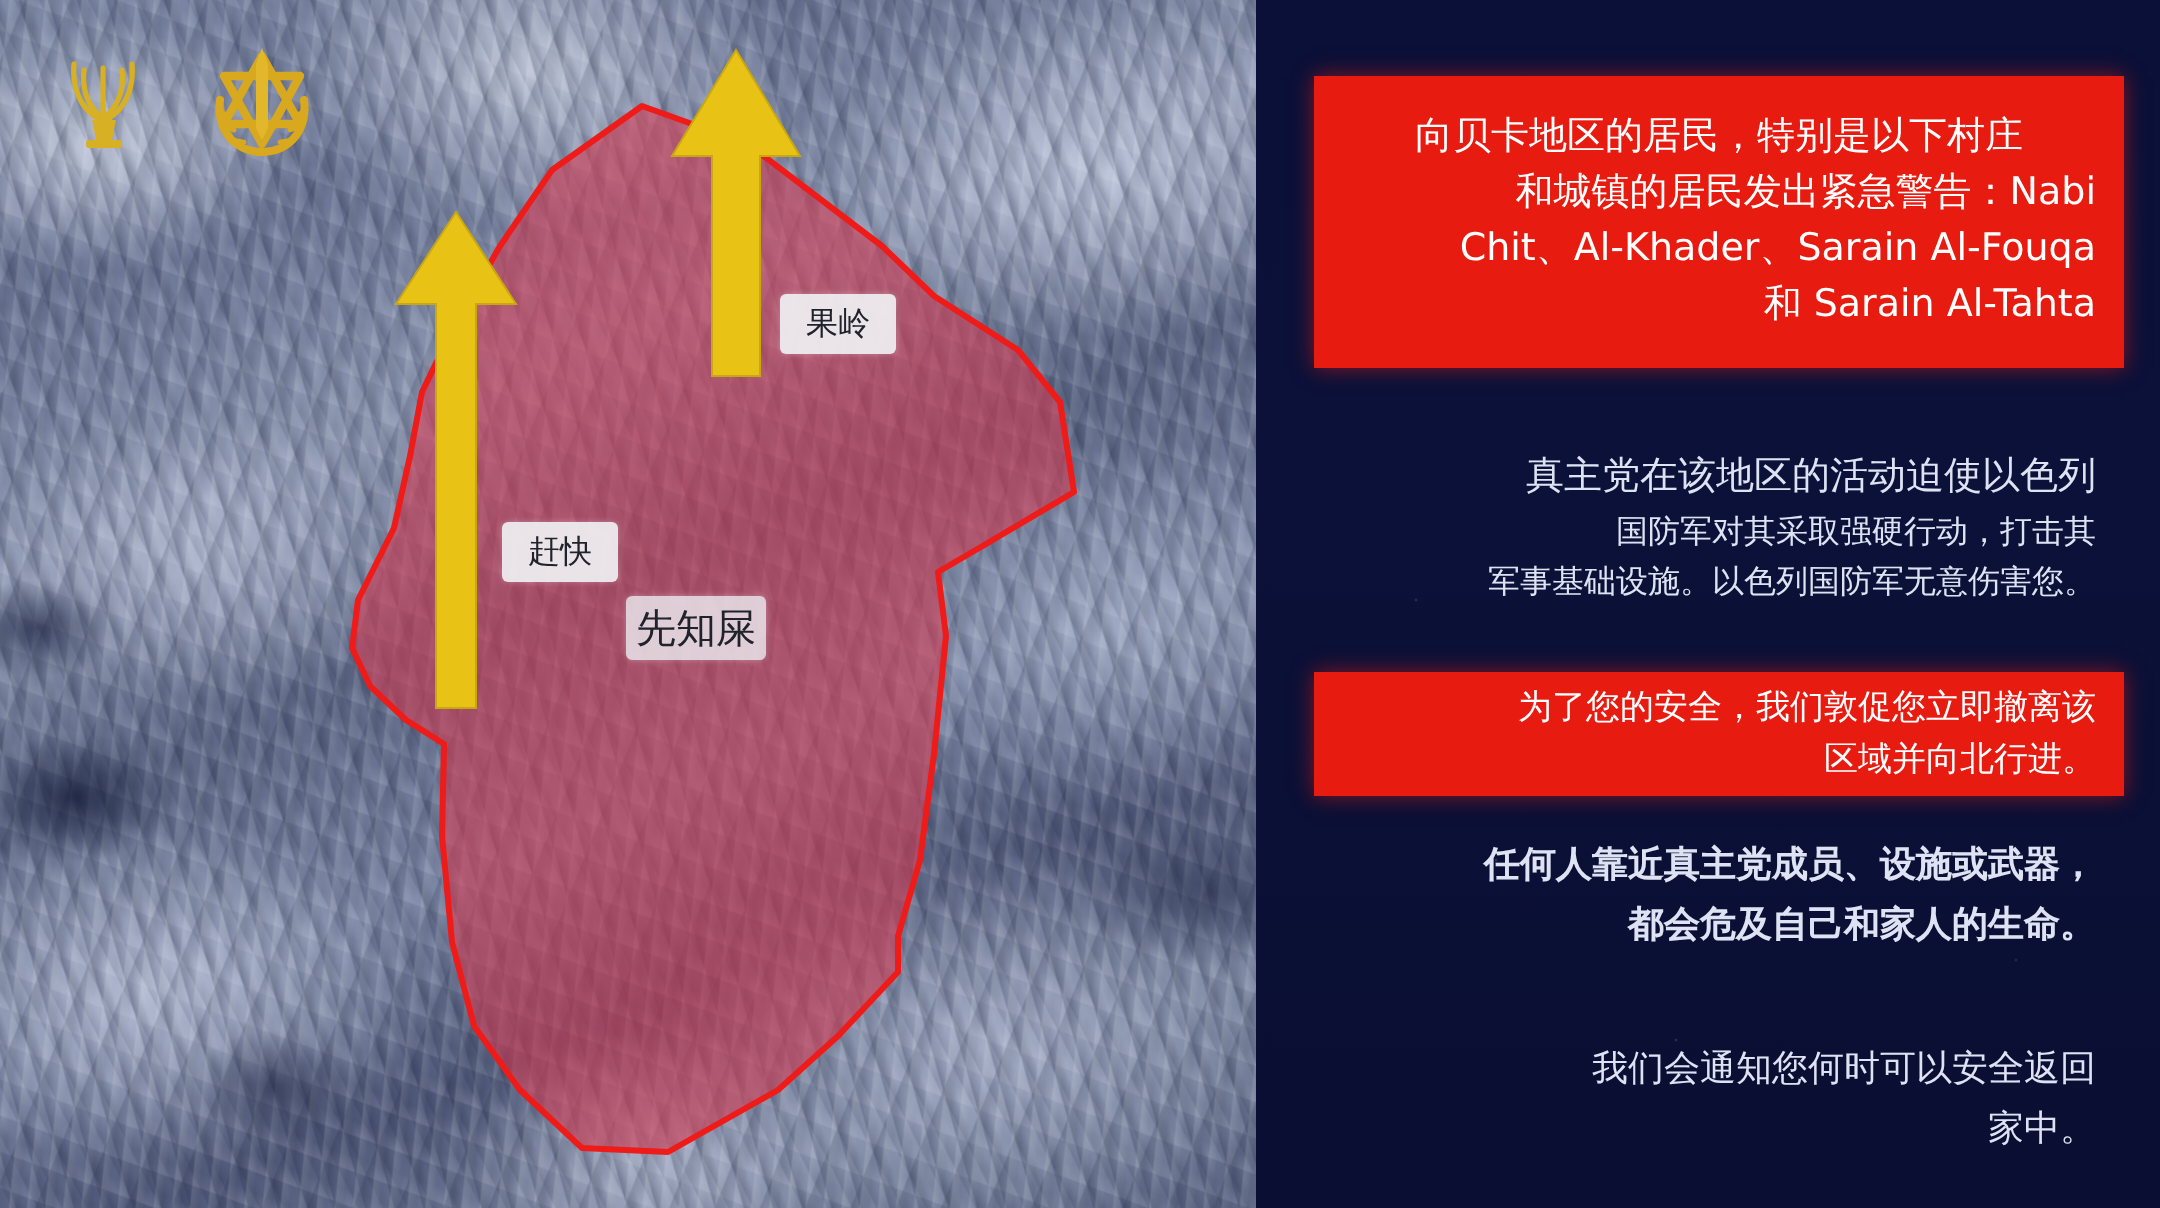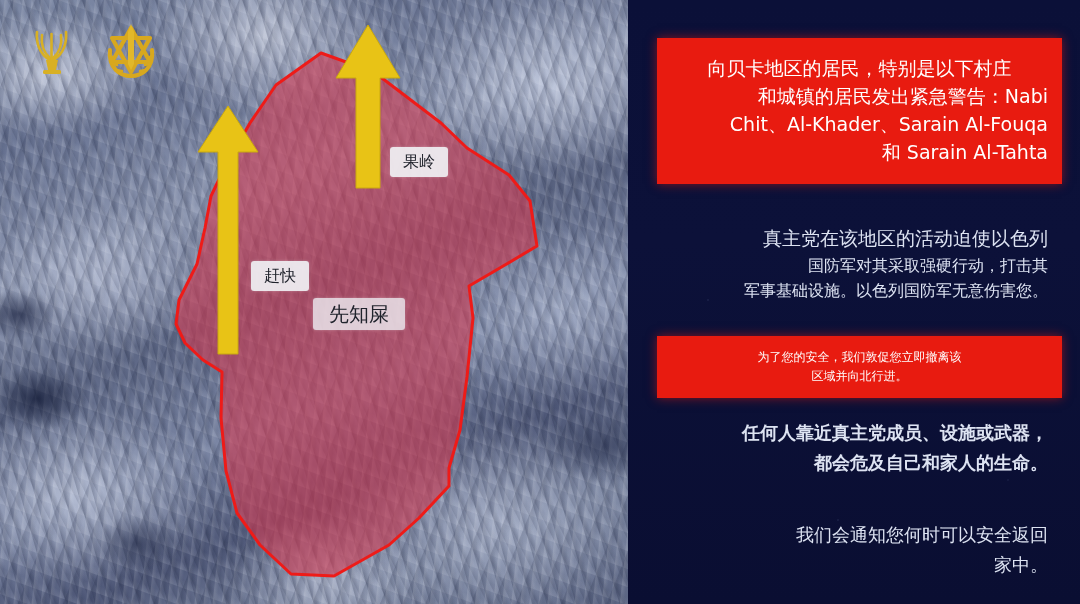--- a/index.html
+++ b/index.html
@@ -109,21 +109,21 @@
     border-radius: 3px;
     white-space: nowrap;
     font-family: "DejaVu Sans", "Liberation Sans", sans-serif;
     box-shadow: 0 0 3px rgba(255,255,255,.3);
   }
   #label-guoling { left: 390px; top: 147px; }
   #label-ganKuai { left: 251px; top: 261px; }
   #label-xianzhi {
     left: 313px; top: 298px;
     font-size: 20px;
-    padding: 6px 16px;
+    padding: 6px 5px;
     background: rgba(238,238,242,.80);
   }
 
   
   #msg-panel {
     position: absolute;
     left: 628px; top: 0;
     width: 452px; height: 604px;
     background: linear-gradient(180deg, #0b1038 0%, #0c1139 40%, #0a0e32 100%);
     overflow: hidden;
@@ -154,21 +154,21 @@
 
   .banner-line {
     color: #ffffff;
     font-family: "DejaVu Sans", "Liberation Sans", sans-serif;
     font-size: 19px;
     line-height: 1.47;
     text-align: right;
     white-space: nowrap;
   }
   #banner-warning .banner-line:nth-child(1) { text-align: center; }
-  #banner-evacuate .banner-line { font-size: 12px; line-height: 1.55; text-align: center; }
+  #banner-evacuate .banner-line { font-size: 17px; line-height: 1.55; }
 
   .plain-block {
     position: absolute;
     width: 405px;
     left: 29px;
     text-align: right;
     color: #dde3f2;
     font-family: "DejaVu Sans", "Liberation Sans", sans-serif;
     box-sizing: border-box;
     padding-right: 14px;

